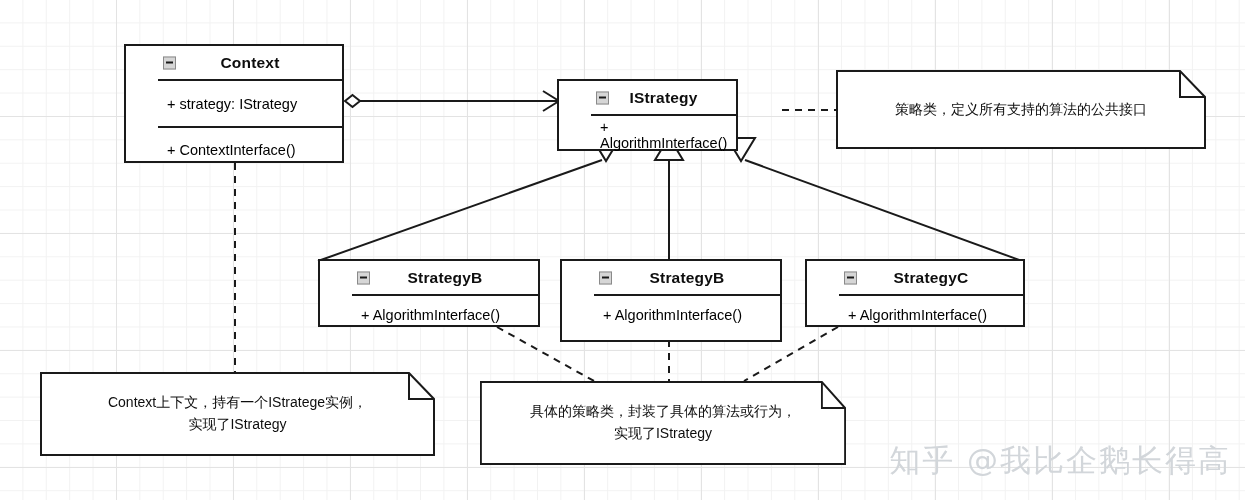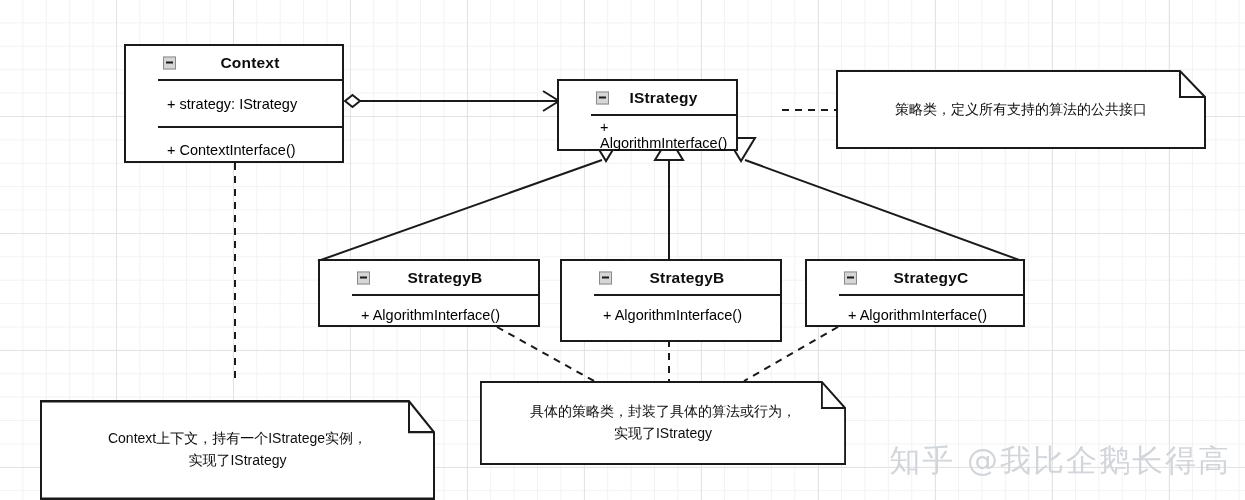--- a/index.html
+++ b/index.html
@@ -228,21 +228,21 @@
   <div class="note" style="left:836px; top:70px; width:370px; height:79px;">
     <svg class="note-shape" viewBox="0 0 370 79" preserveAspectRatio="none" xmlns="http://www.w3.org/2000/svg">
       <path d="M1,1 L344,1 L369,27 L369,78 L1,78 Z" fill="#ffffff" stroke="#1a1a1a" stroke-width="2"></path>
       <path d="M344,1 L344,27 L369,27" fill="none" stroke="#1a1a1a" stroke-width="2"></path>
     </svg>
     <div class="note-text">
       <span class="note-line">策略类，定义所有支持的算法的公共接口</span>
     </div>
   </div>
 
-  <div class="note" style="left:40px; top:400px; width:395px; height:100px;">
+  <div class="note" style="left:40px; top:372px; width:395px; height:84px;">
     <svg class="note-shape" viewBox="0 0 395 84" preserveAspectRatio="none" xmlns="http://www.w3.org/2000/svg">
       <path d="M1,1 L369,1 L394,27 L394,83 L1,83 Z" fill="#ffffff" stroke="#1a1a1a" stroke-width="2"></path>
       <path d="M369,1 L369,27 L394,27" fill="none" stroke="#1a1a1a" stroke-width="2"></path>
     </svg>
     <div class="note-text">
       <span class="note-line">Context上下文，持有一个IStratege实例，</span>
       <span class="note-line">实现了IStrategy</span>
     </div>
   </div>
 

